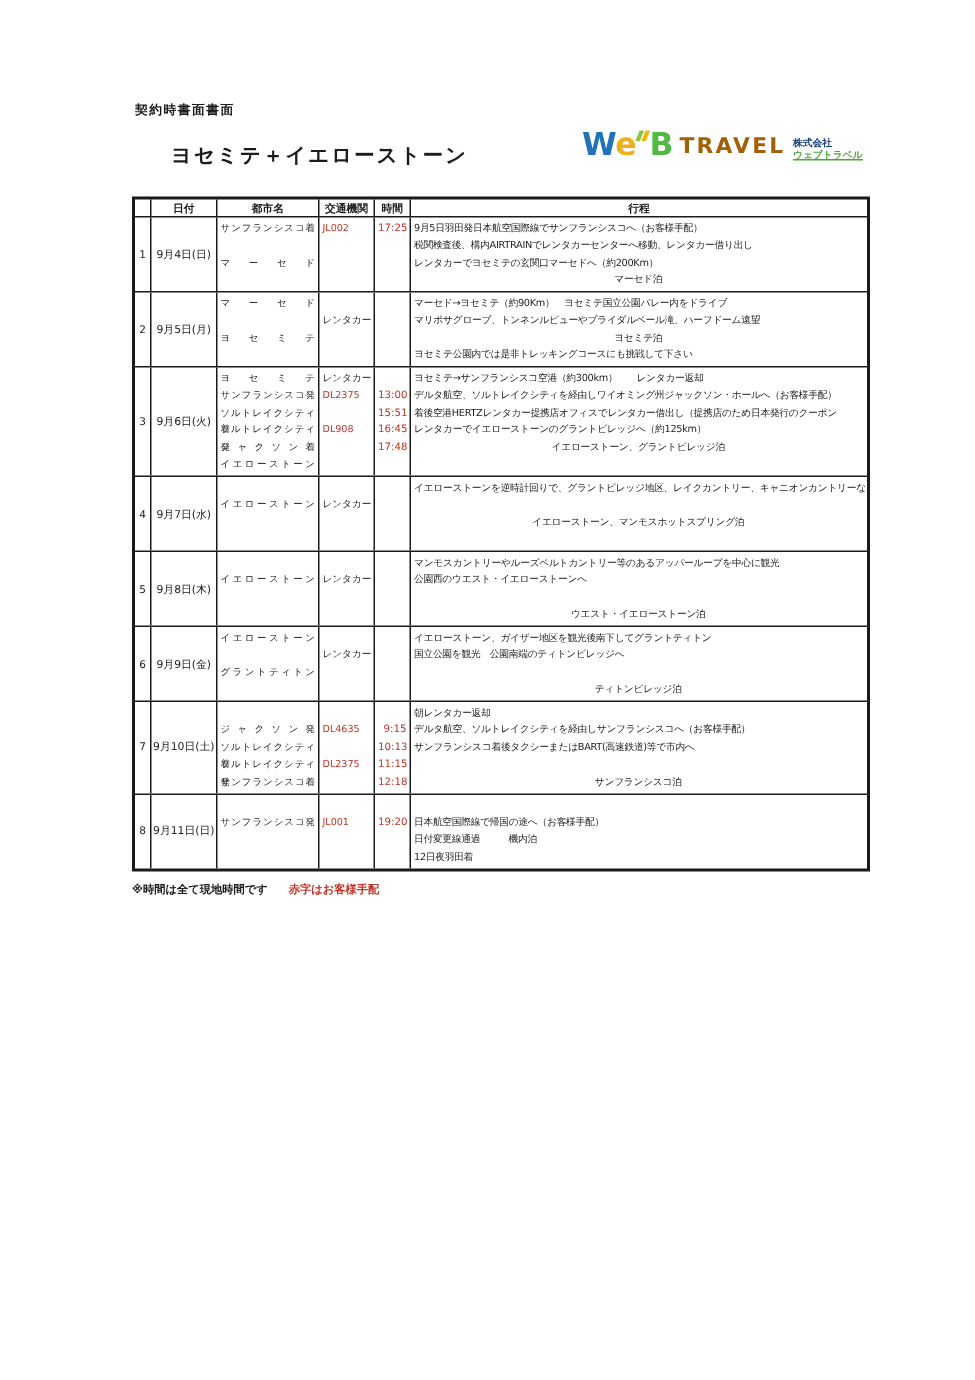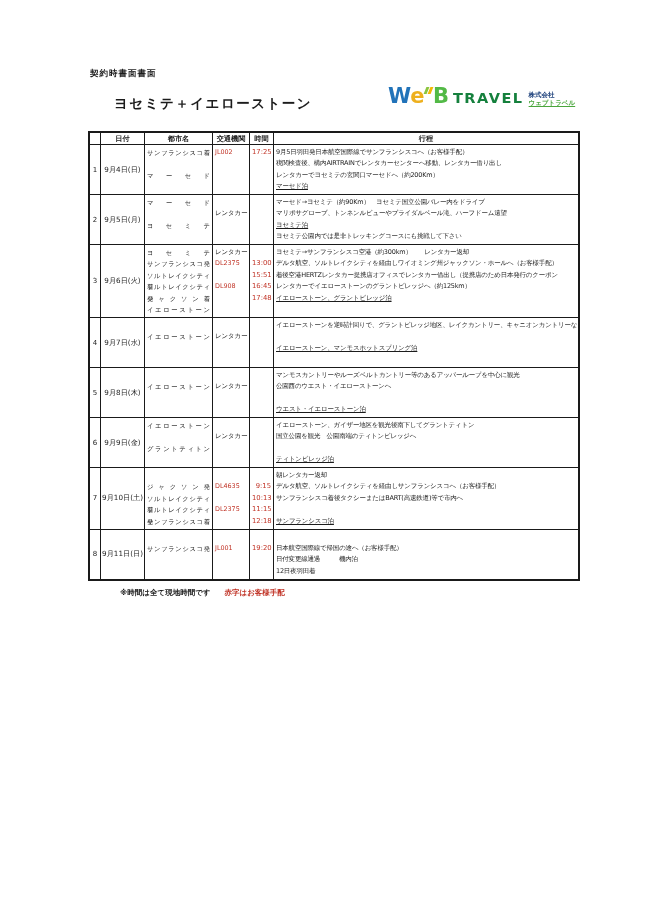--- a/index.html
+++ b/index.html
@@ -17,21 +17,21 @@
   
   .logo { position:absolute; left:388px; top:86px; display:flex; align-items:flex-end; }
   .logo-mark { display:flex; align-items:flex-end; font-weight:900; font-size:21px; line-height:21px; letter-spacing:-1px; }
   .lg-w { color:#2173b9; }
   .lg-e { color:#eeb01e; }
   .lg-b { color:#52b946; }
   .lg-ticks { display:inline-flex; gap:1.5px; margin:0 1px 13px 2px; }
   .lg-ticks i { display:block; width:2.5px; height:7px; transform:skewX(-22deg); }
   .lg-ticks .t1 { background:#8bc53f; }
   .lg-ticks .t2 { background:#f2b705; }
-  .lg-travel { color:#15803d; font-weight:900; font-size:14.5px; letter-spacing:1.5px; margin:0 0 1px 5px; }
+  .lg-travel { color:#a16207; font-weight:900; font-size:14.5px; letter-spacing:1.5px; margin:0 0 1px 5px; }
   .lg-company { margin:0 0 0 5px; line-height:1.25; }
   .lg-kk { font-size:6.5px; color:#1b3f7a; font-weight:bold; }
   .lg-name { font-size:6.5px; color:#4aa63c; font-weight:bold;text-decoration:underline; }
 
   
   .itable { position:absolute; left:88px; top:131px; width:492px; border:2px solid #1a1a1a; background:#fff; }
   .thead { display:flex; border-bottom:1px solid #1a1a1a; height:12px; font-size:7.2px; font-weight:bold; }
   .thead .c { display:flex; align-items:center; justify-content:center; padding:0; }
   .trow { display:flex; }
   .trow + .trow { border-top:1.5px solid #1a1a1a; }
@@ -44,23 +44,23 @@
   .w-time { width:24px; }
   .w-itin { flex:1; }
   .vcenter { display:flex; flex-direction:column; align-items:center; justify-content:center; }
   .c.w-no   { font-size:7px; }
   .c.w-date { font-size:7.2px; white-space:nowrap; }
   .ln { height:11.5px; line-height:11.5px; }
   .w-city .ln { font-size:6.3px; text-align:justify; text-align-last:justify; text-justify:inter-character; }
   .w-tr .ln   { font-size:6.4px; white-space:nowrap; }
   .w-time .ln { font-size:6.8px; text-align:right; white-space:nowrap; }
   .w-itin .ln { font-size:6.5px; letter-spacing:-0.2px; white-space:nowrap; }
-  .w-itin .stay { text-align:left; padding-right:1px;text-decoration:underline; }
-
-  .footnote { position:absolute; left:88px; top:588px; font-size:7.5px; font-weight:bold;margin-left:32px; }
+  .w-itin .stay { text-align:center; padding-right:1px; }
+
+  .footnote { position:absolute; left:88px; top:588px; font-size:7.5px; font-weight:bold; }
   .footnote .fn-red { margin-left:14px; }
 </style>
 </head>
 <body>
 
 <div class="doc-label">契約時書面書面</div>
 <h1 class="title">ヨセミテ＋イエローストーン</h1>
 
 <div class="logo">
   <div class="logo-mark">

